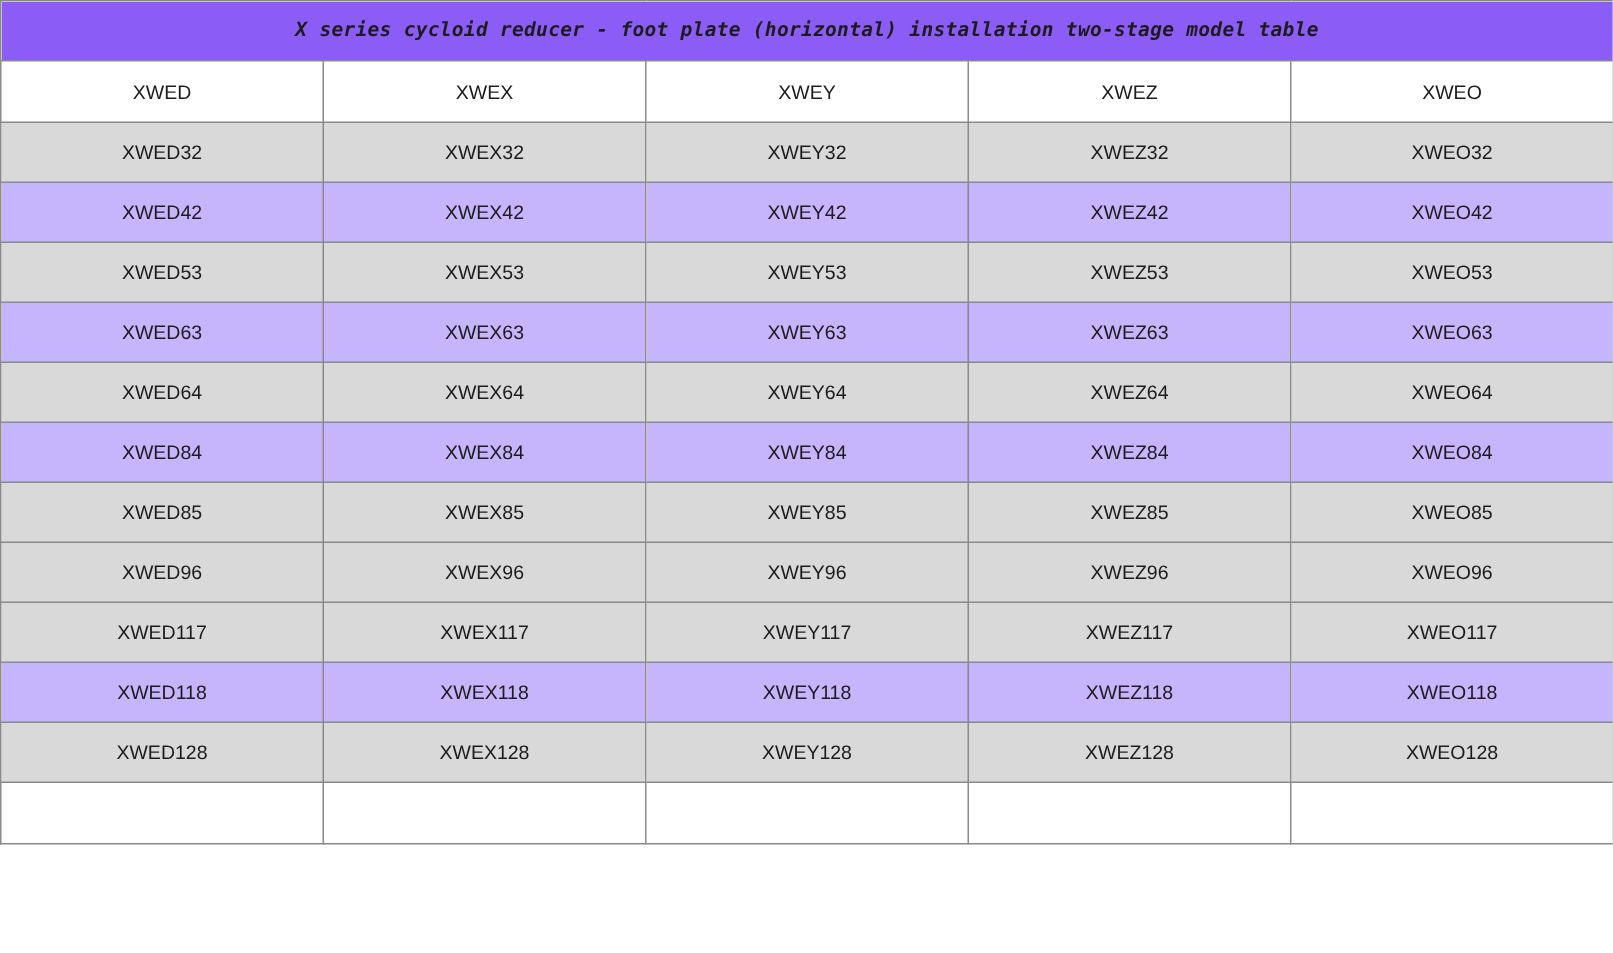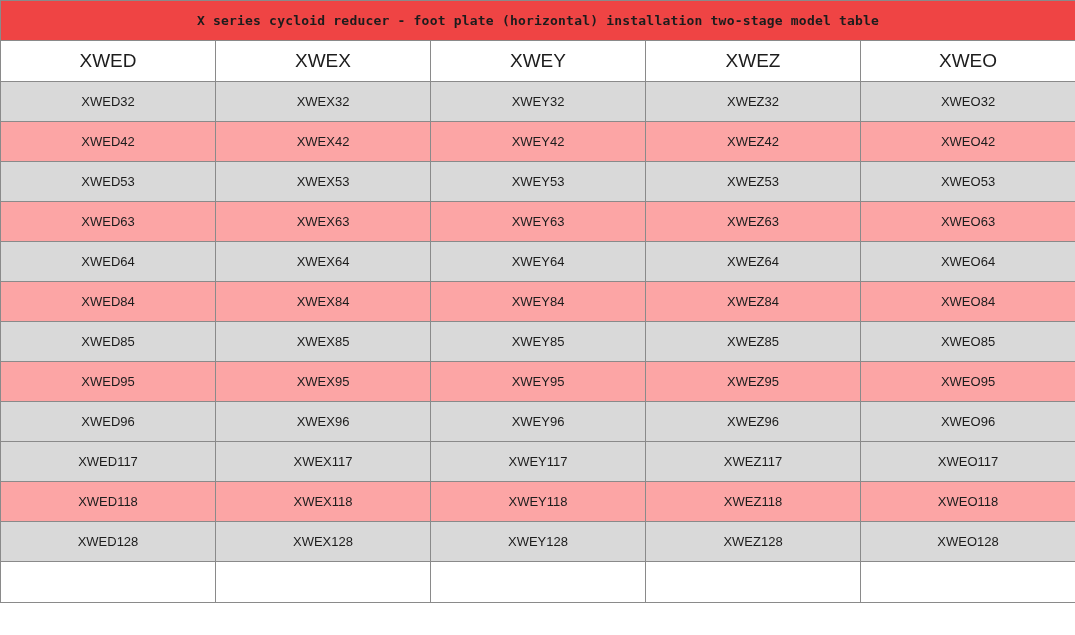--- a/index.html
+++ b/index.html
@@ -32,38 +32,39 @@
     font-size: 13px;
     color: #1c1c1c;
     height: 39px;
     padding: 0 4px;
     white-space: nowrap;
     overflow: hidden;
   }
   td.title-cell {
     height: 44px;
     font-family: "DejaVu Sans Mono", monospace;
+    font-style: italic;
     font-weight: bold;
     font-size: 13.5px;
     letter-spacing: 0.2px;
-    background: #ef4444;
+    background: #8b5cf6;
     color: #111111;
     border-top: 1px solid #8a8a8a;
   }
   tr.header-row td {
     height: 40px;
     background: #ffffff;
-    font-size: 19px;
+    font-size: 13px;
   }
   tr.shaded td {
     background: #d9d9d9;
     text-align: center;
   }
   tr.plain td {
-    background: #fca5a5;
+    background: #c4b5fd;
   }
   tr.empty-row td {
     height: 40px;
     background: #ffffff;
   }
   
   col.c1 { width: 215px; }
   col.c2 { width: 215px; }
   col.c3 { width: 215px; }
   col.c4 { width: 215px; }
@@ -135,27 +136,20 @@
         <td>XWEZ84</td>
         <td>XWEO84</td>
       </tr>
       <tr class="shaded">
         <td>XWED85</td>
         <td>XWEX85</td>
         <td>XWEY85</td>
         <td>XWEZ85</td>
         <td>XWEO85</td>
       </tr>
-      <tr class="plain">
-        <td>XWED95</td>
-        <td>XWEX95</td>
-        <td>XWEY95</td>
-        <td>XWEZ95</td>
-        <td>XWEO95</td>
-      </tr>
       <tr class="shaded">
         <td>XWED96</td>
         <td>XWEX96</td>
         <td>XWEY96</td>
         <td>XWEZ96</td>
         <td>XWEO96</td>
       </tr>
       <tr class="shaded">
         <td>XWED117</td>
         <td>XWEX117</td>

